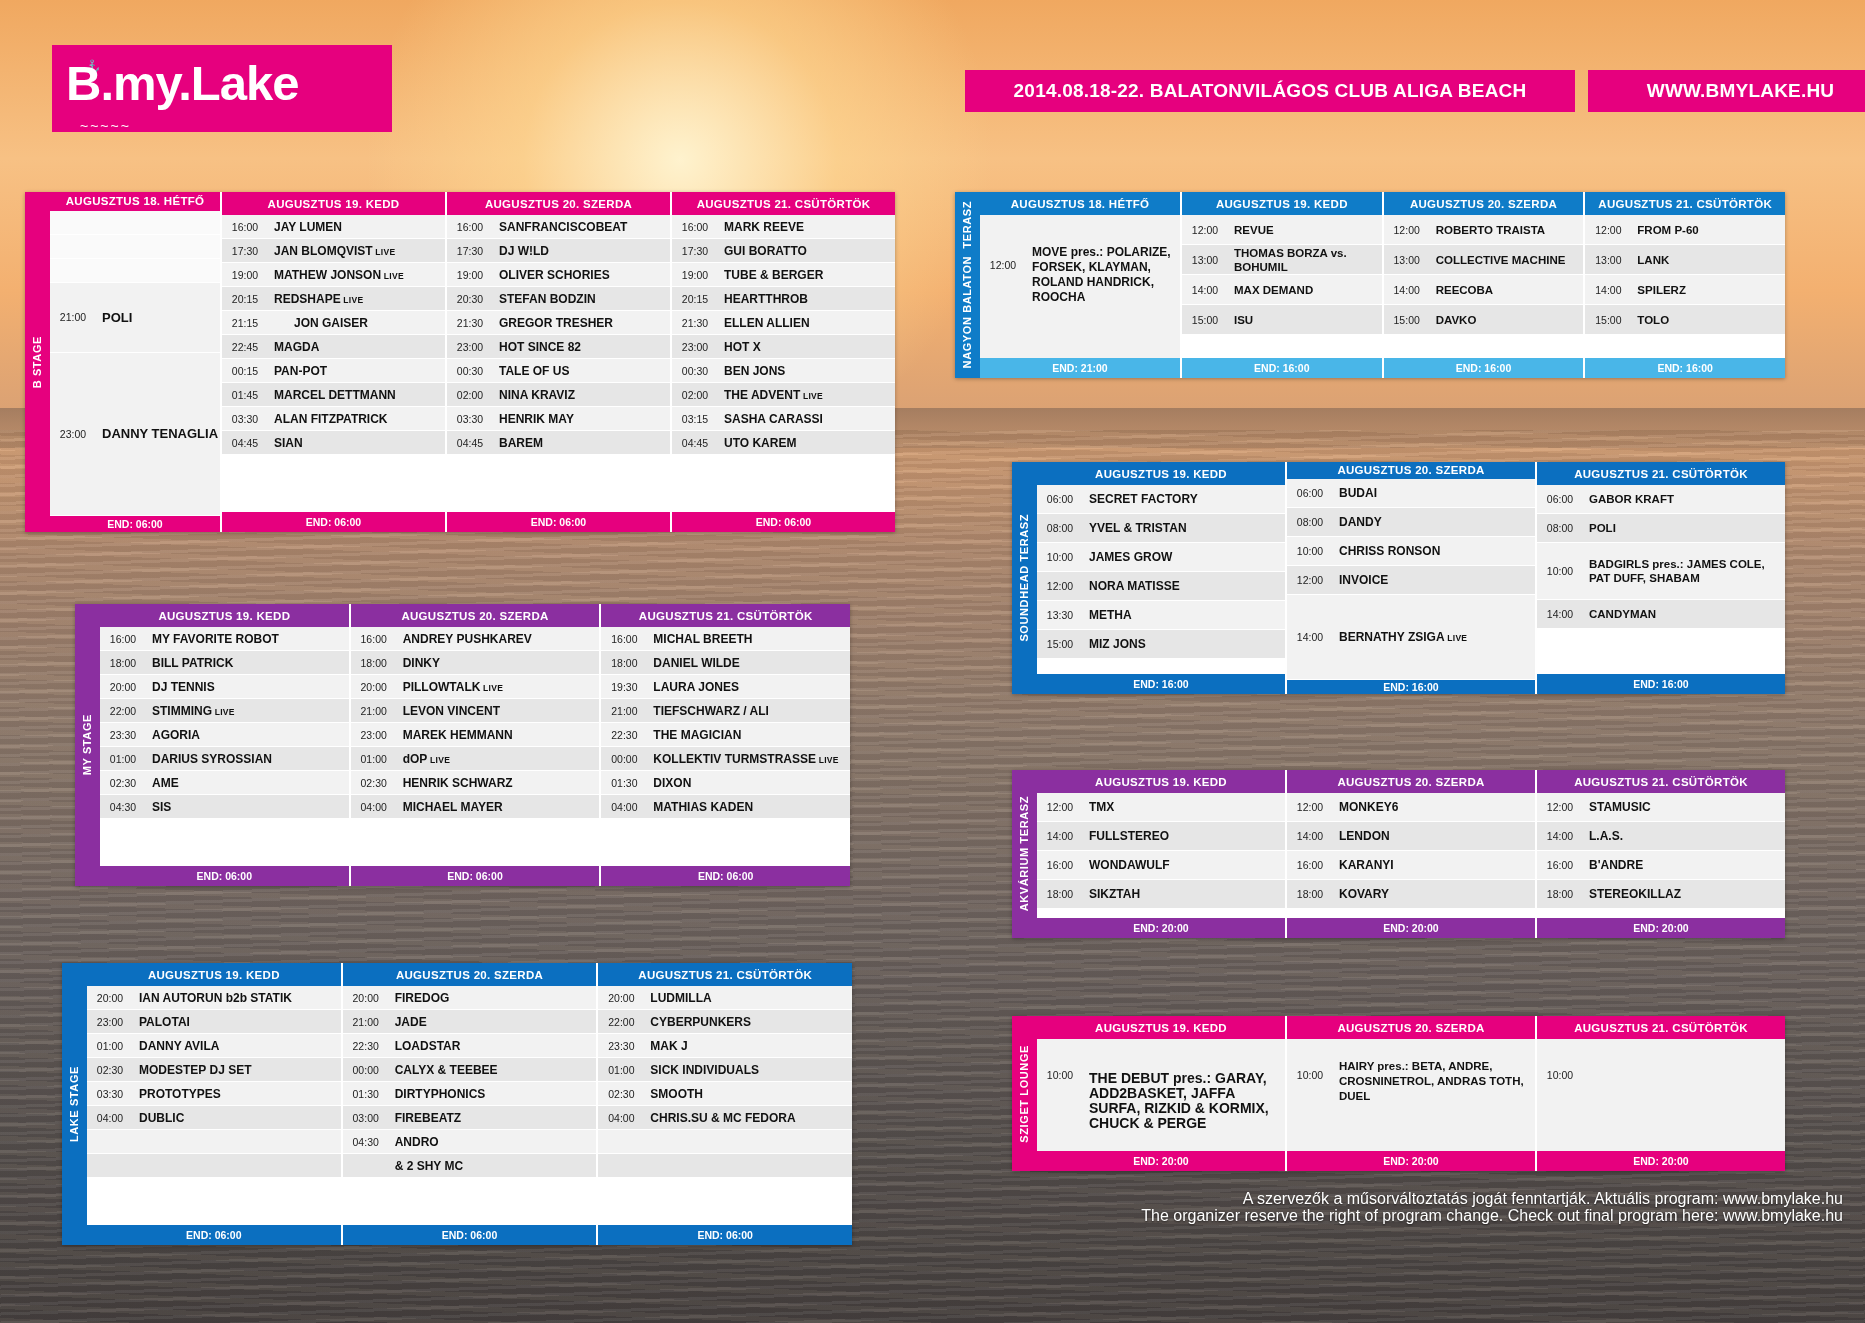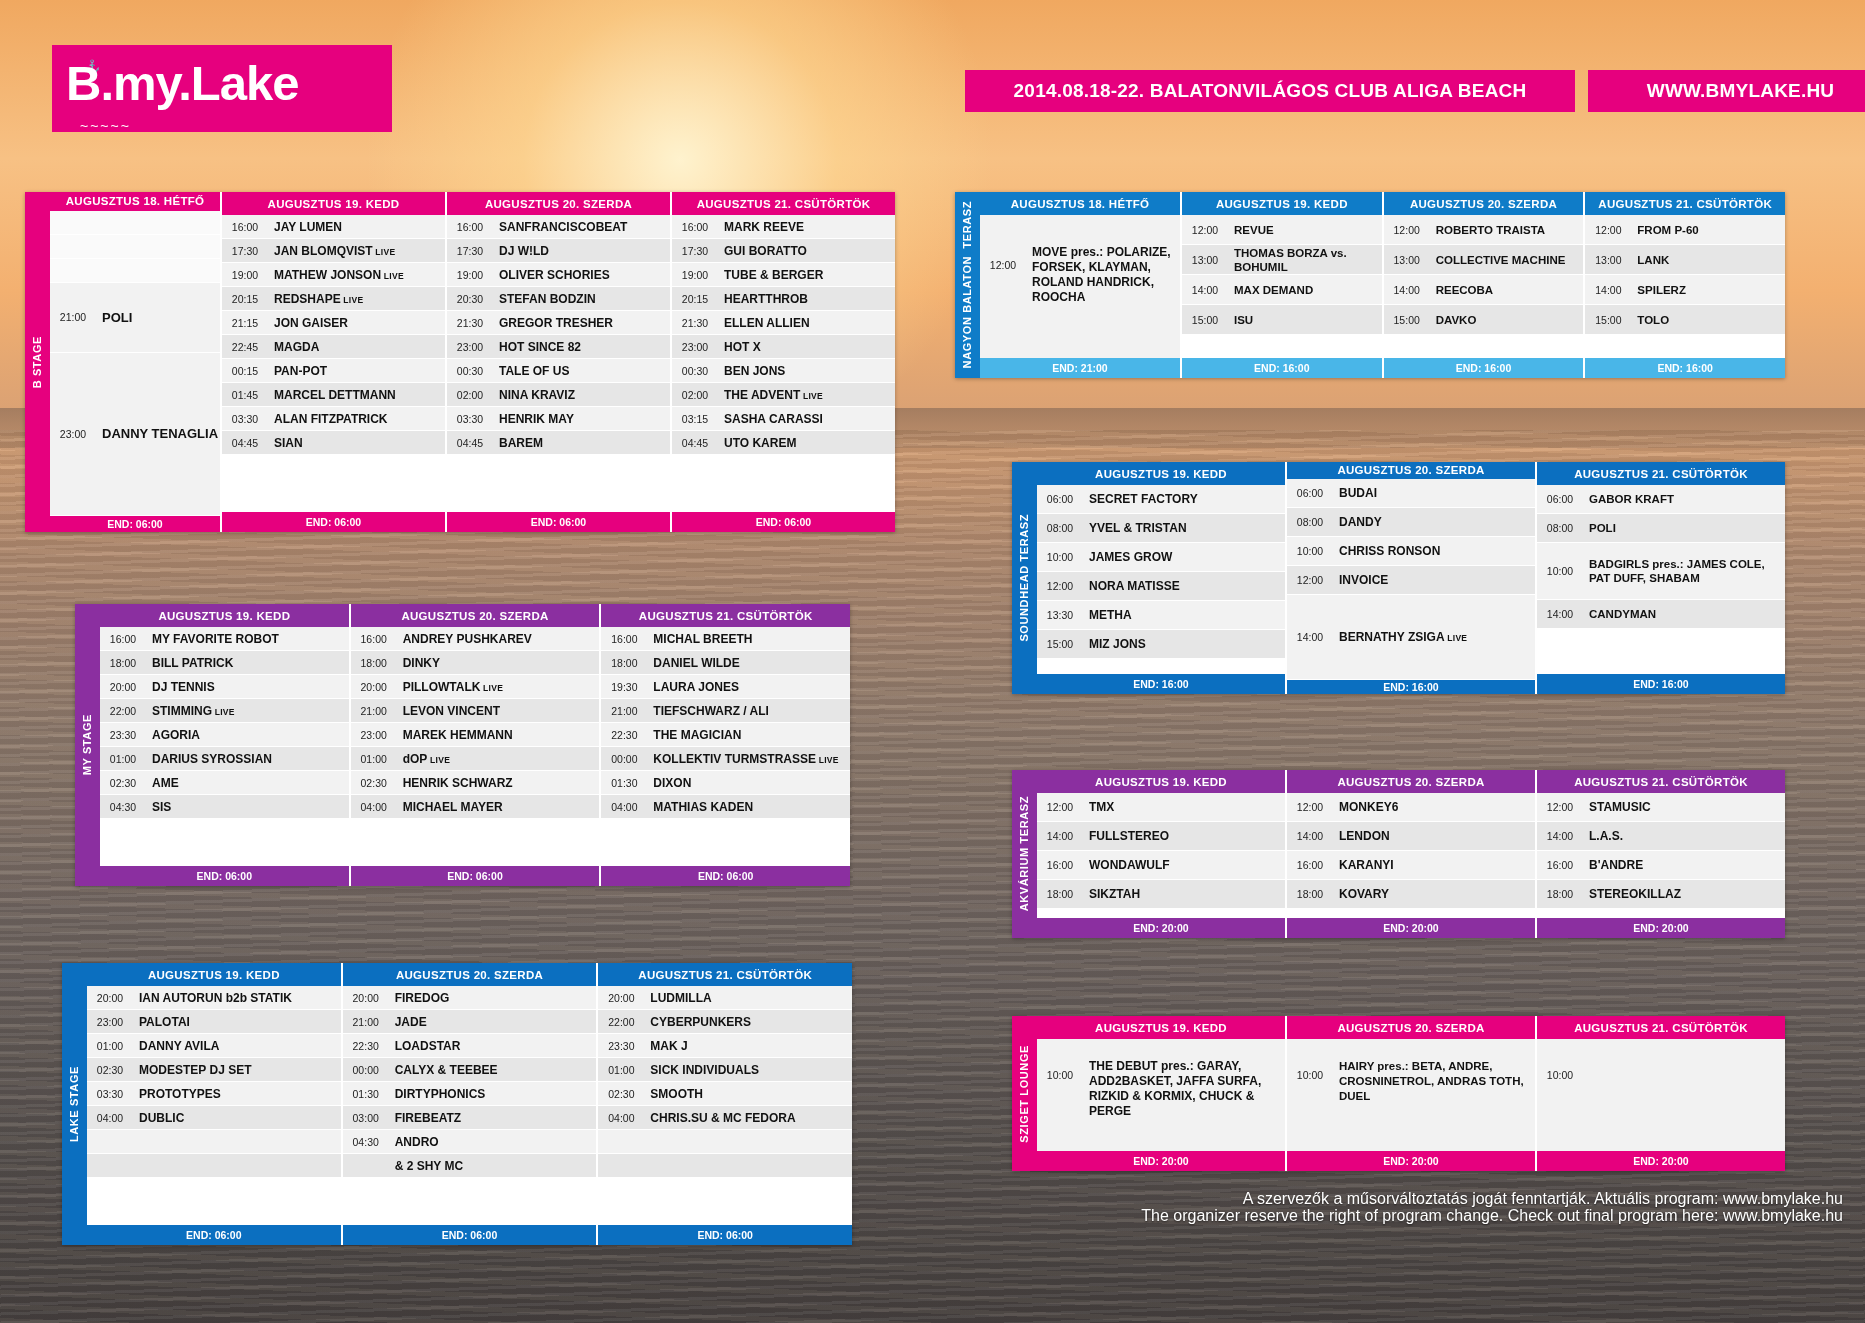--- a/index.html
+++ b/index.html
@@ -160,21 +160,21 @@
             <div class="art">JAN BLOMQVIST<span class="live"> LIVE</span></div>
           </div>
           <div class="row" style="height: 23px;">
             <div class="time">19:00</div>
             <div class="art">MATHEW JONSON<span class="live"> LIVE</span></div>
           </div>
           <div class="row alt" style="height: 23px;">
             <div class="time">20:15</div>
             <div class="art">REDSHAPE<span class="live"> LIVE</span></div>
           </div>
-          <div class="row" style="height: 23px;">
+          <div class="row" style="height: 23px; gap: 20px;">
             <div class="time">21:15</div>
             <div class="art">JON GAISER</div>
           </div>
           <div class="row alt" style="height: 23px;">
             <div class="time">22:45</div>
             <div class="art">MAGDA</div>
           </div>
           <div class="row" style="height: 23px;">
             <div class="time">00:15</div>
             <div class="art">PAN-POT</div>
@@ -780,21 +780,21 @@
 <div class="stage pink" style="left:1012px;top:1016px;width:773px;height:155px;">
   <div class="stage-label">
       <span>SZIGET LOUNGE</span>
     </div>
   <div class="cols">
     <div class="col">
       <div class="col-head">AUGUSZTUS 19. KEDD</div>
       <div class="rows">
         <div class="nb-big" style="height:100%">
           <div class="time" style="padding-top:30px">10:00</div>
-          <div class="art" style="padding-top:20px;font-size:12px">THE DEBUT pres.: GARAY, ADD2BASKET, JAFFA SURFA, RIZKID &amp; KORMIX, CHUCK &amp; PERGE</div>
+          <div class="art" style="padding-top:32px;font-size:14px">THE DEBUT pres.: GARAY, ADD2BASKET, JAFFA SURFA, RIZKID &amp; KORMIX, CHUCK &amp; PERGE</div>
         </div>
       </div>
       <div class="endbar">END: 20:00</div>
     </div>
     <div class="col">
       <div class="col-head">AUGUSZTUS 20. SZERDA</div>
       <div class="rows">
         <div class="nb-big" style="height:100%">
           <div class="time" style="padding-top:30px">10:00</div>
           <div class="art" style="padding-top:20px;font-size:11.5px">HAIRY pres.: BETA, ANDRE, CROSNINETROL, ANDRAS TOTH, DUEL</div>

